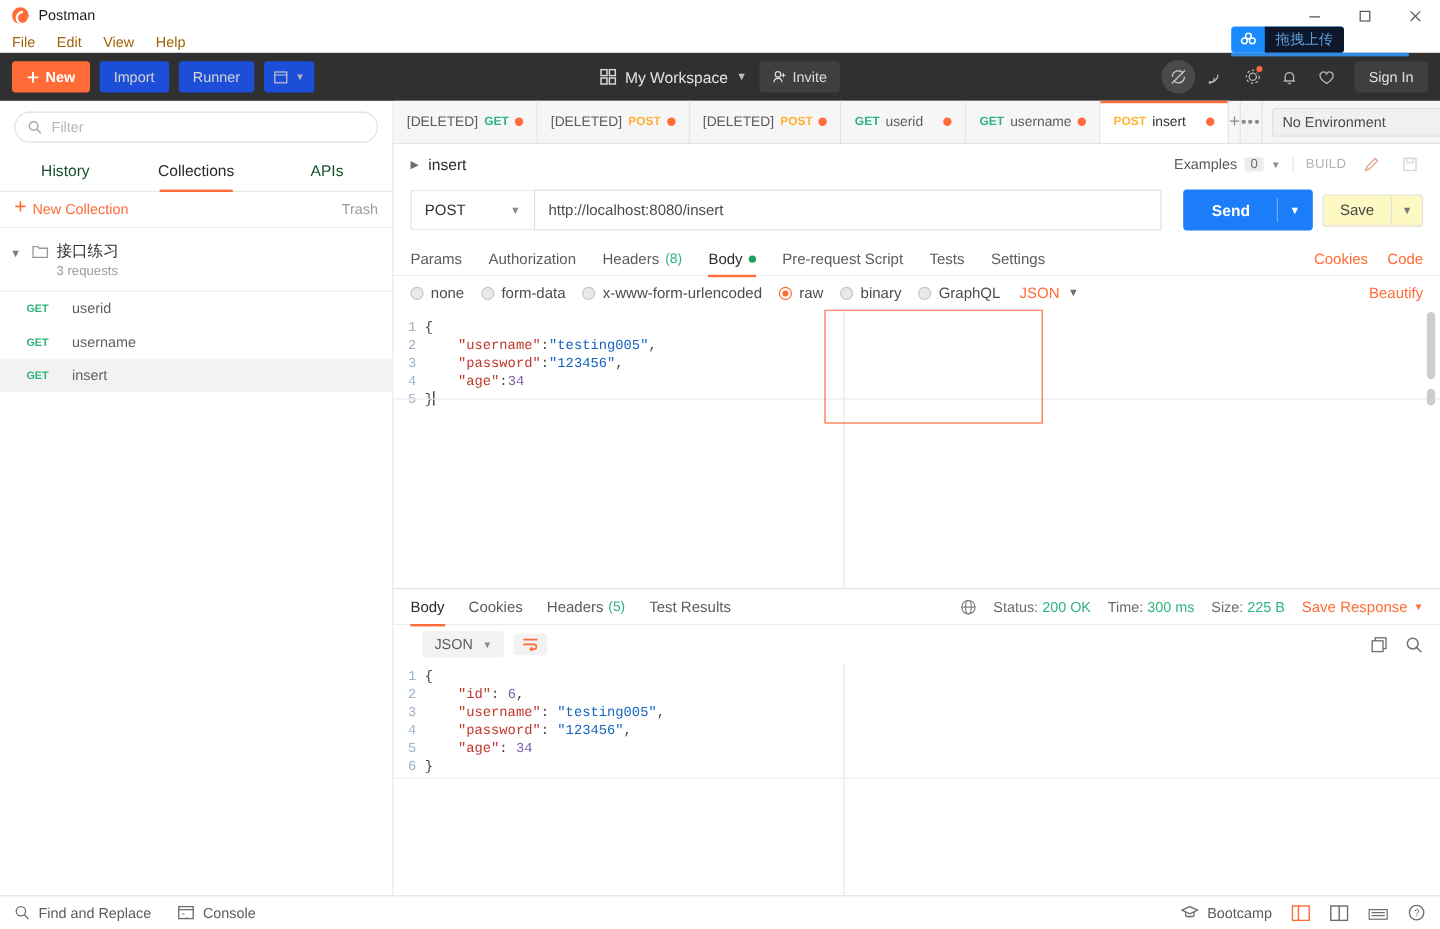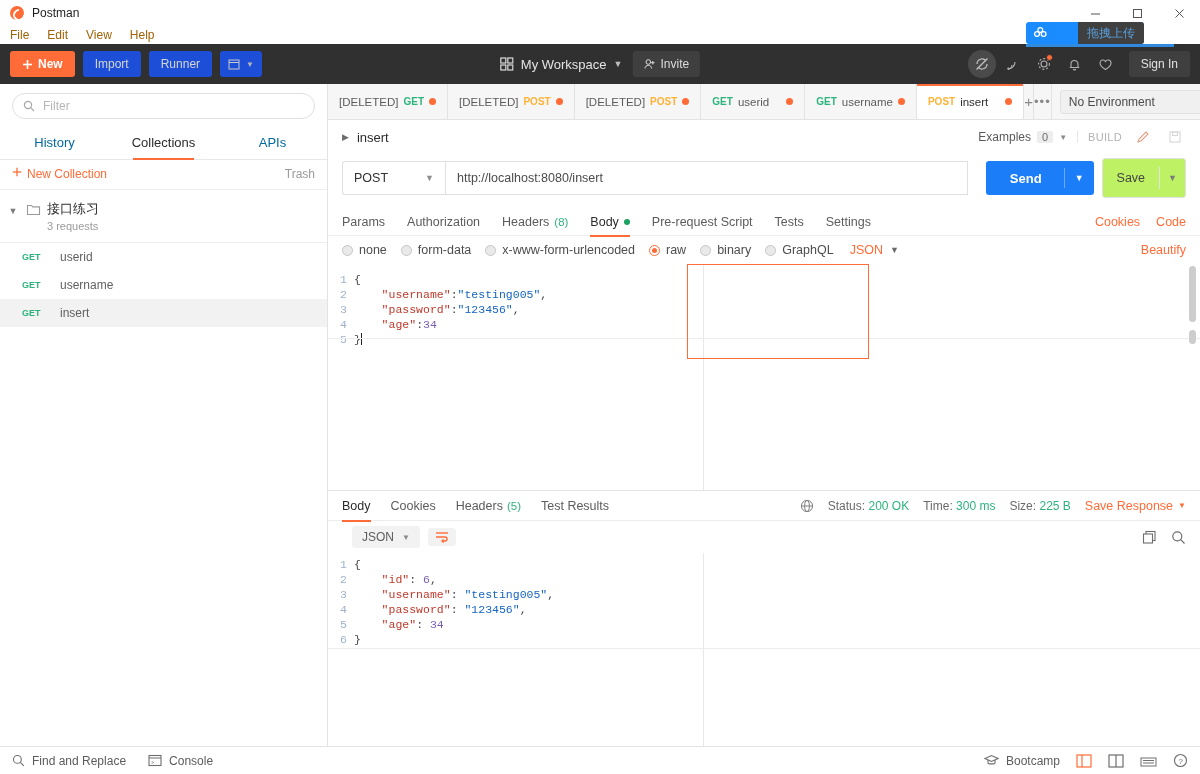--- a/index.html
+++ b/index.html
@@ -55,21 +55,21 @@
   .body { flex: 1; display: flex; min-height: 0; }
 
   
   .sidebar { width: 328px; border-right: 1px solid #e3e3e3; display: flex; flex-direction: column; background: #fff; }
   .filter-wrap { padding: 9px 12px 8px 12px; }
   .filter-box {
     height: 26px; border: 1px solid #e0e0e0; border-radius: 13px; display: flex; align-items: center;
     padding: 0 10px; gap: 8px; color: #b6b6b6; font-size: 12px;
   }
   .sb-tabs { display: flex; border-bottom: 1px solid #e8e8e8; }
-  .sb-tab { flex: 1; text-align: center; padding: 8px 0 9px 0; font-size: 13px; color: #0369a1; position: relative; }
+  .sb-tab { flex: 1; text-align: center; padding: 8px 0 9px 0; font-size: 13px; color: #14532d; position: relative; }
   .sb-tab.active { color: #2b2b2b; }
   .sb-tab.active::after { content:""; position:absolute; left:22%; right:22%; bottom:-1px; height:2px; background:#ff6c37; }
   .sb-actions { display: flex; align-items: center; justify-content: space-between; padding: 7px 12px 8px 12px; border-bottom: 1px solid #ededed; }
   .new-collection { color: #ff6c37; font-size: 12px; display: flex; align-items: flex-start; gap: 5px; }
   .trash { color: #9a9a9a; font-size: 12px; }
   .collection-row { display: flex; align-items: flex-start; padding: 10px 10px 10px 6px; gap: 6px; border-bottom: 1px solid #ededed; }
   .chev { width: 14px; text-align: center; color: #7a7a7a; font-size: 9px; padding-top: 6px; }
   .coll-folder { padding-top: 2px; color: #8a8a8a; }
   .coll-txt { display: flex; flex-direction: column; }
   .coll-name { font-size: 13px; color: #2f2f2f; }
@@ -120,21 +120,21 @@
     display: flex; align-items: center; padding: 0 11px; font-size: 12.5px; color: #303030; background: #fff;
   }
   .method-box .cav { margin-left: auto; color: #8f8f8f; font-size: 9px; }
   .url-box {
     flex: 1; height: 34px; border: 1px solid #e0e0e0; display: flex; align-items: center;
     padding: 0 11px; font-size: 12.5px; color: #4b4b4b; background: #fff;
   }
   .send-btn { height: 34px; background: #1b7df8; color: #fff; border-radius: 3px; display: flex; align-items: center; margin-left: 18px; }
   .send-lbl { padding: 0 22px 0 24px; font-size: 13px; font-weight: 600; }
   .send-cav { border-left: 1px solid rgba(255,255,255,.35); padding: 0 10px; height: 20px; display:flex; align-items:center; font-size: 9px; }
-  .save-btn { height: 40px; background: #bef264; border: 1px solid #e1e1e1; border-radius: 3px; display: flex; align-items: center; margin-left: 8px; color: #454545; }
+  .save-btn { height: 27px; background: #fef9c3; border: 1px solid #e1e1e1; border-radius: 3px; display: flex; align-items: center; margin-left: 8px; color: #454545; }
   .save-lbl { padding: 0 14px; font-size: 12.5px; }
   .save-cav { border-left: 1px solid #e1e1e1; padding: 0 8px; height: 22px; display:flex; align-items:center; font-size: 9px; color:#7a7a7a; }
 
   
   .req-tabs { display: flex; align-items: center; padding: 0 14px; border-bottom: 1px solid #ededed; gap: 22px; height: 28px; }
   .rq-tab { font-size: 12.5px; color: #5c5c5c; position: relative; height: 28px; display: flex; align-items: center; gap: 5px; }
   .rq-tab.active { color: #2b2b2b; }
   .rq-tab.active::after { content:""; position:absolute; left:0; right:0; bottom:-1px; height:2px; background:#ff6c37; }
   .cnt { color: #2db47d; font-size: 11.5px; }
   .gdot { width: 6px; height: 6px; border-radius: 50%; background: #1aa05f; display:inline-block; }
@@ -193,21 +193,21 @@
   .footer { height: 28px; border-top: 1px solid #e3e3e3; display: flex; align-items: center; padding: 0 12px; gap: 22px; background: #fff; flex: 0 0 28px; }
   .ft-item { display: flex; align-items: center; gap: 7px; font-size: 12px; color: #5c5c5c; }
   .ft-right { margin-left: auto; display: flex; align-items: center; gap: 16px; color: #7a7a7a; }
 
   
   .bd-overlay {
     position: absolute; left: 1026px; top: 22px; height: 22px; display: flex; align-items: center;
     background: #1a8cff; border-radius: 3px; overflow: hidden; z-index: 50;
   }
   .bd-ic { width: 28px; height: 22px; display: flex; align-items: center; justify-content: center; color: #fff; font-size: 13px; }
-  .bd-txt { background: #404040; color: #5b9ede; font-size: 12px; padding: 0 9px; height: 22px; display: flex; align-items: center; margin-left: 24px; }
+  .bd-txt { background: #0f172a; color: #5b9ede; font-size: 12px; padding: 0 9px; height: 22px; display: flex; align-items: center; }
   .blue-strip { position: absolute; left: 1026px; top: 44px; width: 148px; height: 3px; background: #2f8ae0; z-index: 49; }
   svg { display: block; }
 </style>
 </head>
 <body>
 
 <div class="app">
 
   <div class="titlebar">
     <div class="tb-logo"></div>

